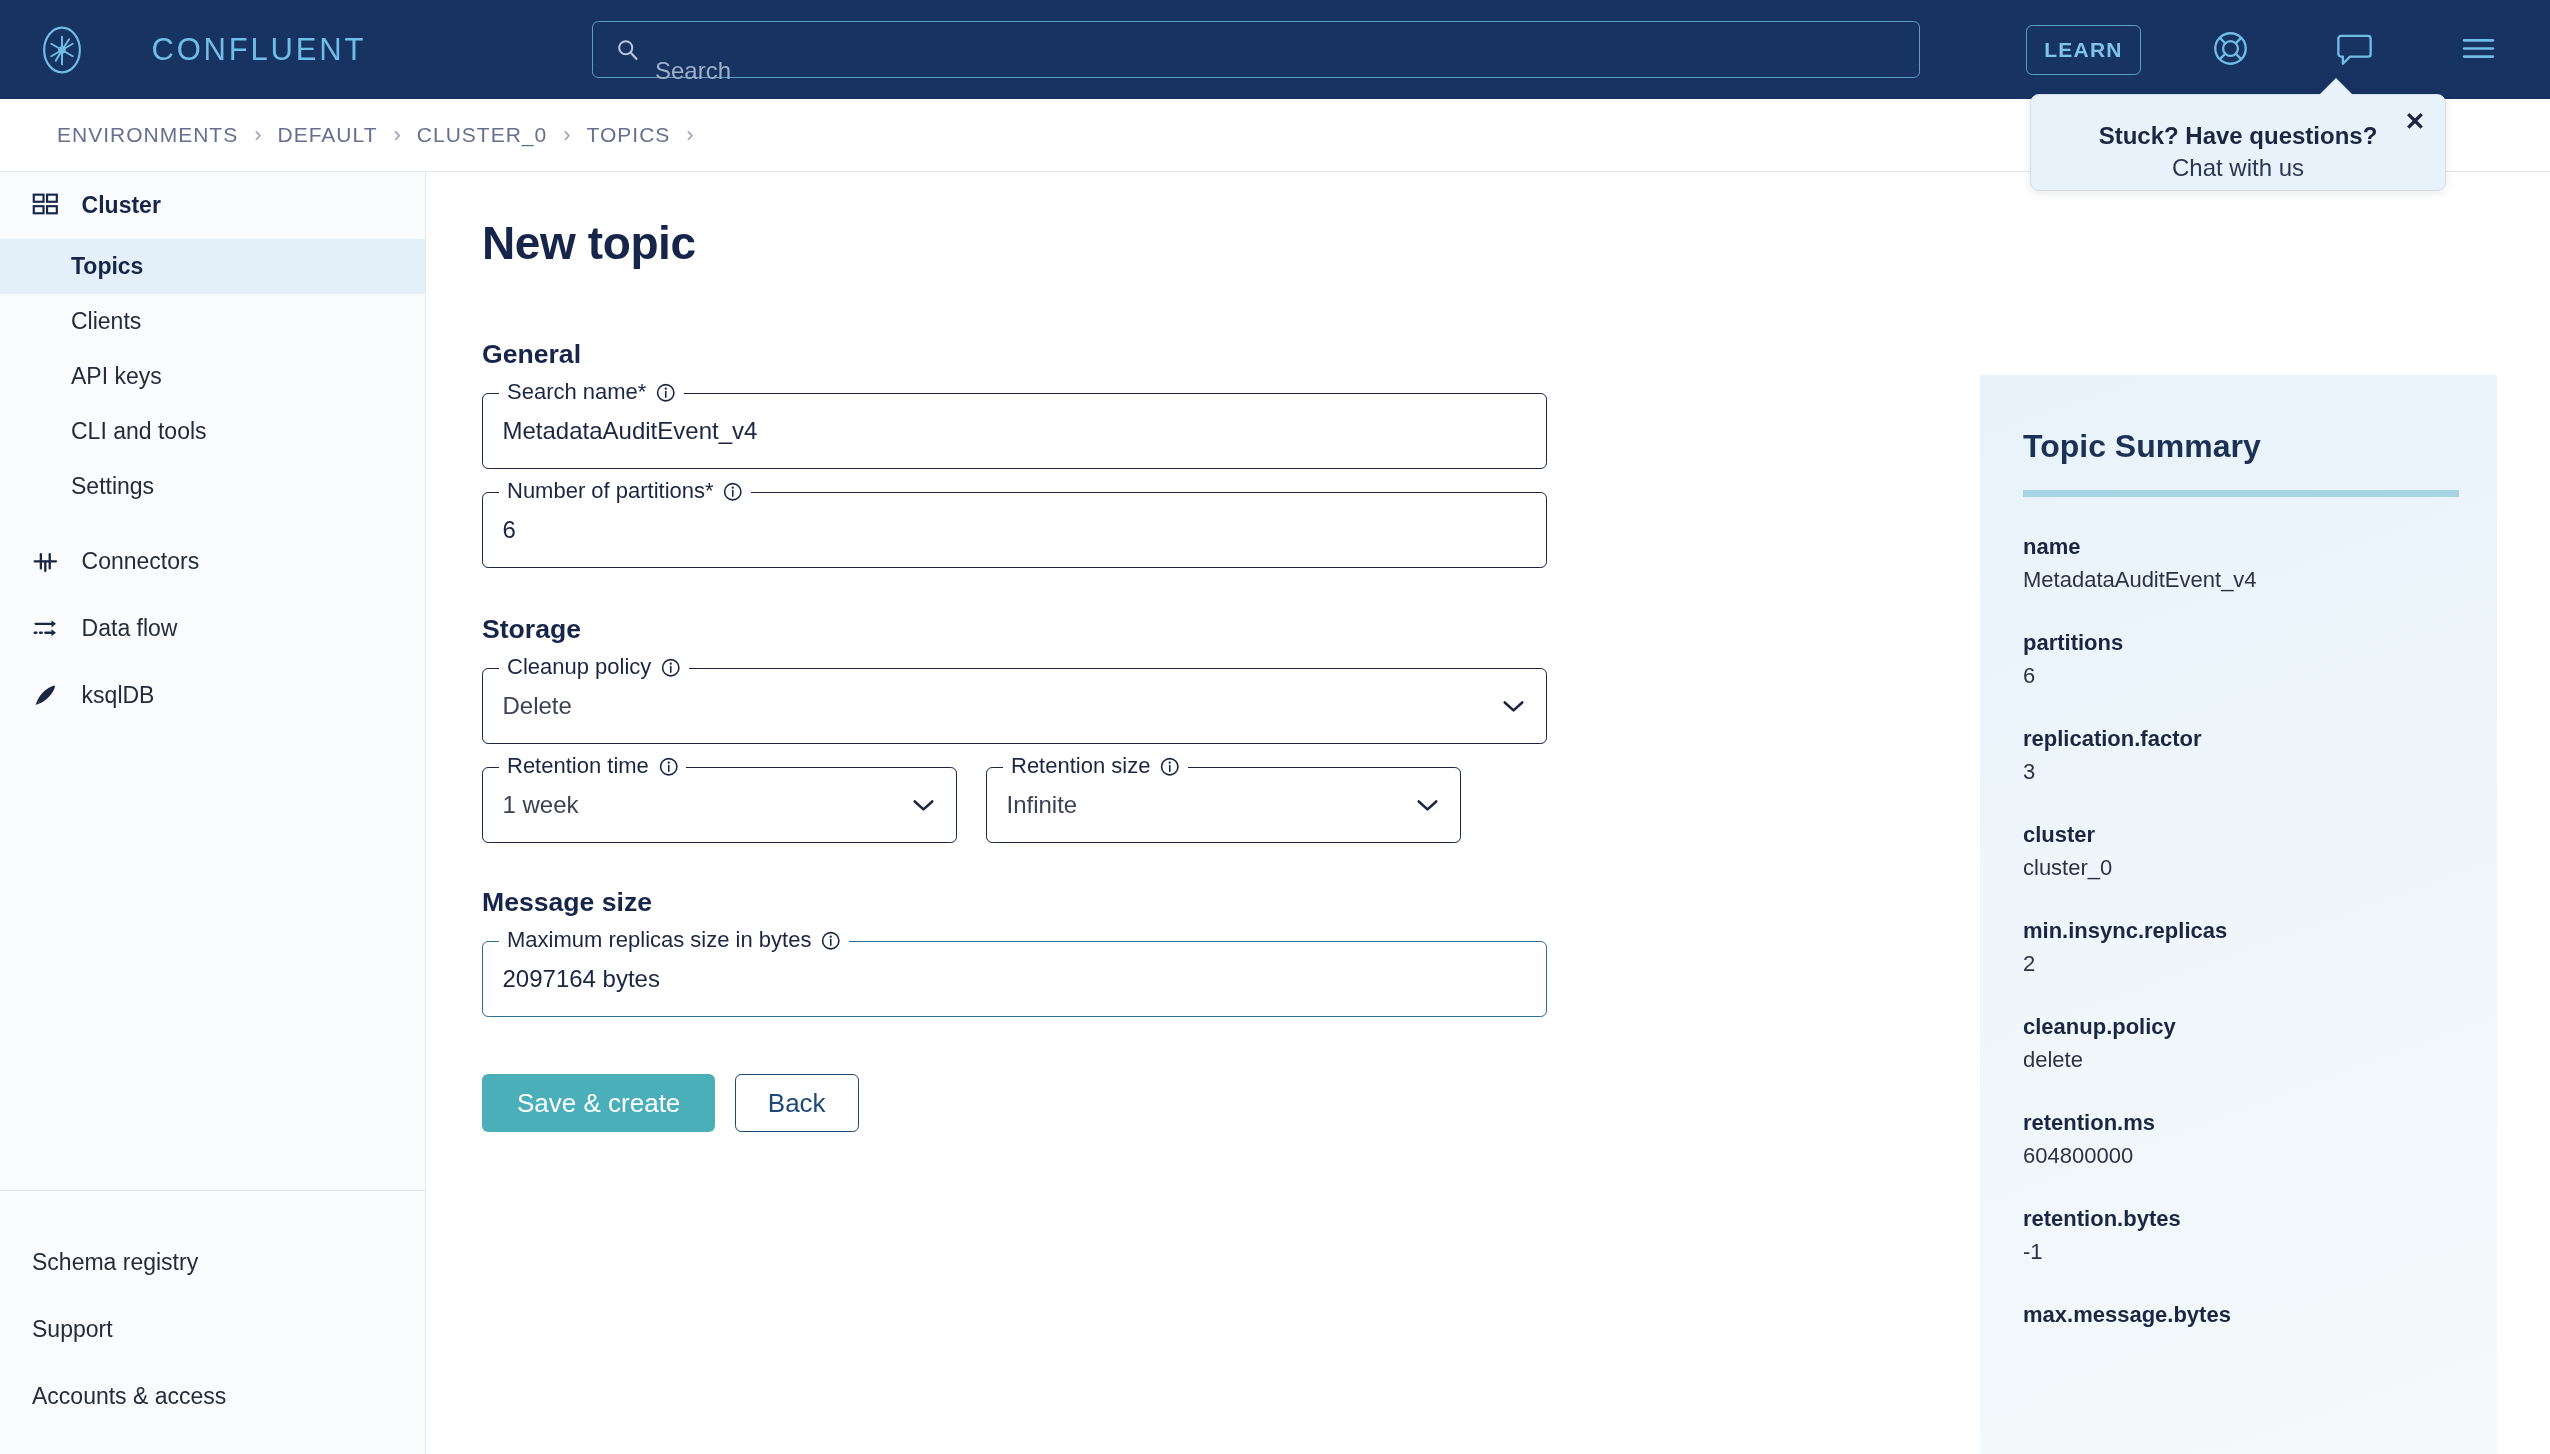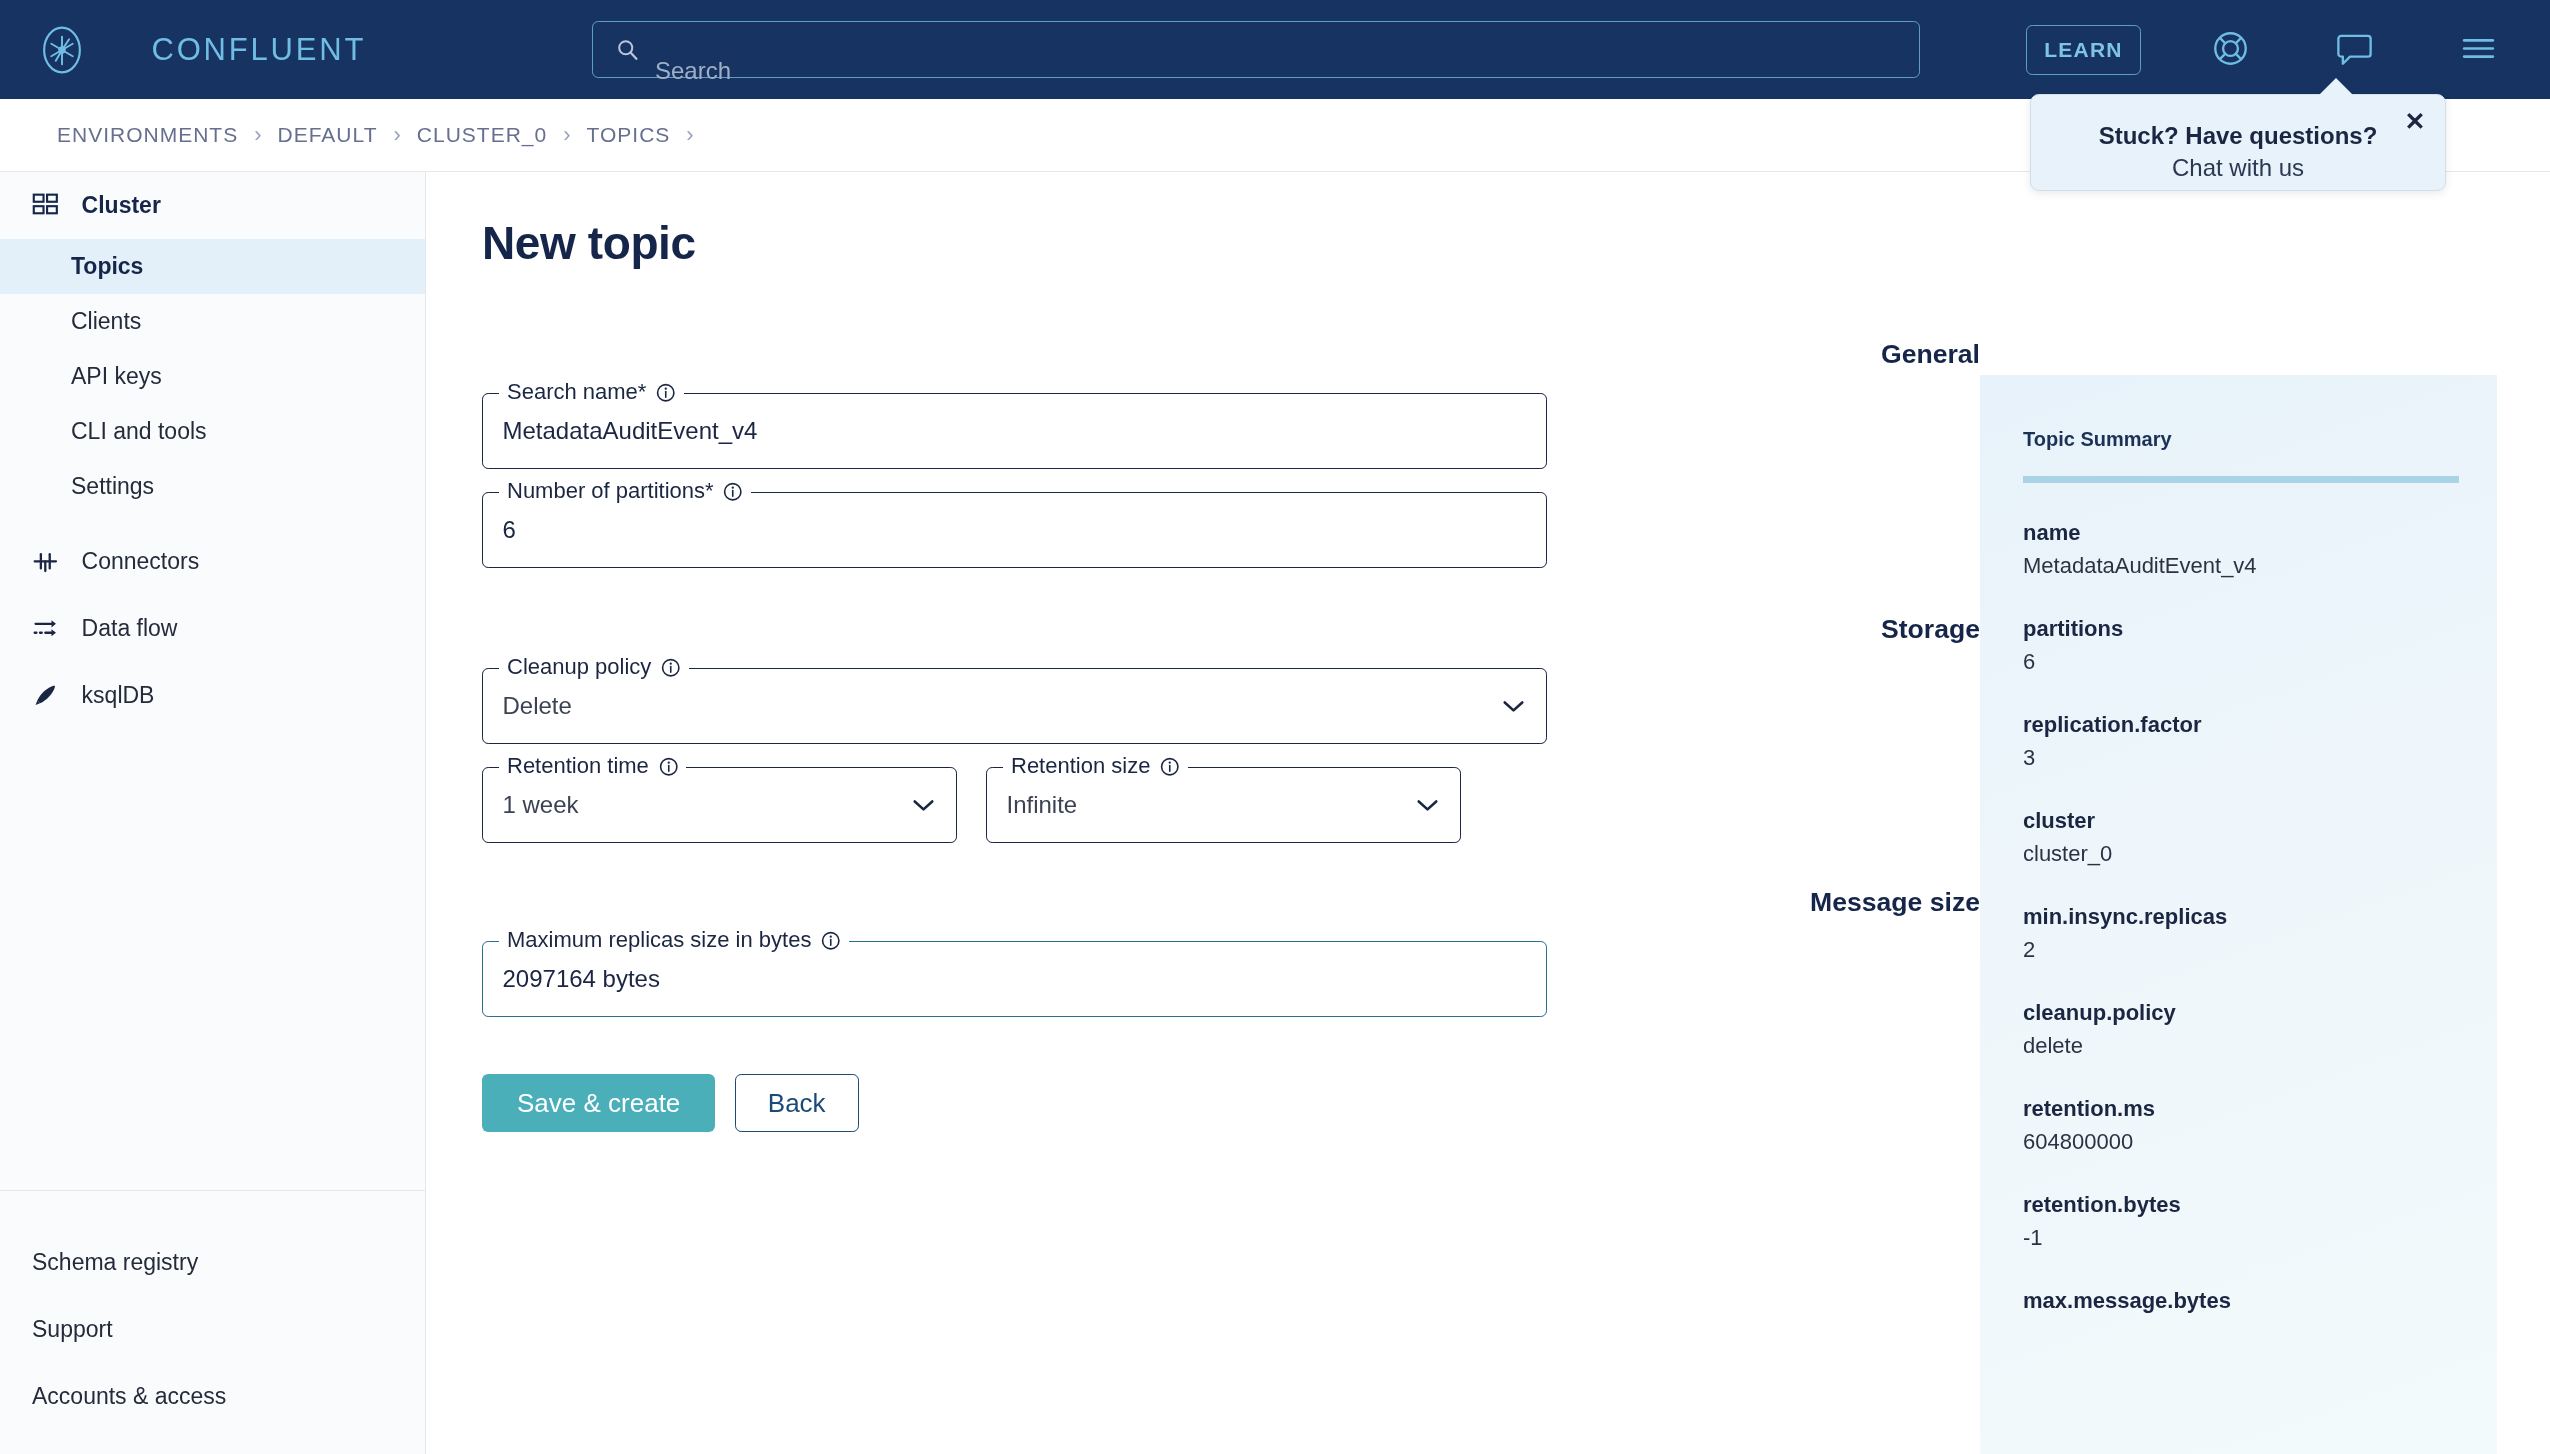--- a/index.html
+++ b/index.html
@@ -139,21 +139,21 @@
   }
 
   
   .main { position: absolute; top: 172px; left: 426px; width: 1554px; }
   .page-title {
     margin: 44px 0 0 56px;
     font-size: 46px; font-weight: 700; color: #16264a;
     letter-spacing: -0.4px;
   }
   .section-h {
-    margin-left: 56px; font-size: 26.6px; font-weight: 700; color: #16264a; text-align: right;
+    margin-left: 56px; font-size: 26.6px; font-weight: 700; color: #16264a;
   }
   .sec-general { margin-top: 69px; }
   .sec-storage { margin-top: 46px; }
   .sec-msgsize { margin-top: 44px; }
 
   .field {
     position: relative;
     margin-left: 56px; margin-top: 23px;
     height: 76px;
     border: 1.8px solid #1b2642;
@@ -203,21 +203,21 @@
 
   
   .summary {
     position: absolute; top: 375px; left: 1980px;
     width: 517px; height: 1079px;
     background: linear-gradient(160deg,#e8f2fa 0%,#eff7fb 55%,#f3fafb 100%);
     padding: 0 43px;
     overflow: hidden;
   }
   .summary-title {
-    margin-top: 53px; font-size: 20px; font-weight: 700; color: #1b3156;
+    margin-top: 53px; font-size: 32px; font-weight: 700; color: #1b3156;
   }
   .summary-rule {
     margin-top: 25px; width: 436px; height: 7px; background: #a9d4e6;
   }
   .sum-item { margin-top: 37px; }
   .sum-k { font-size: 22px; font-weight: 700; color: #1b2642; }
   .sum-v { margin-top: 7px; font-size: 22px; font-weight: 400; color: #2c3243; }
 </style>
 </head>
 <body>

